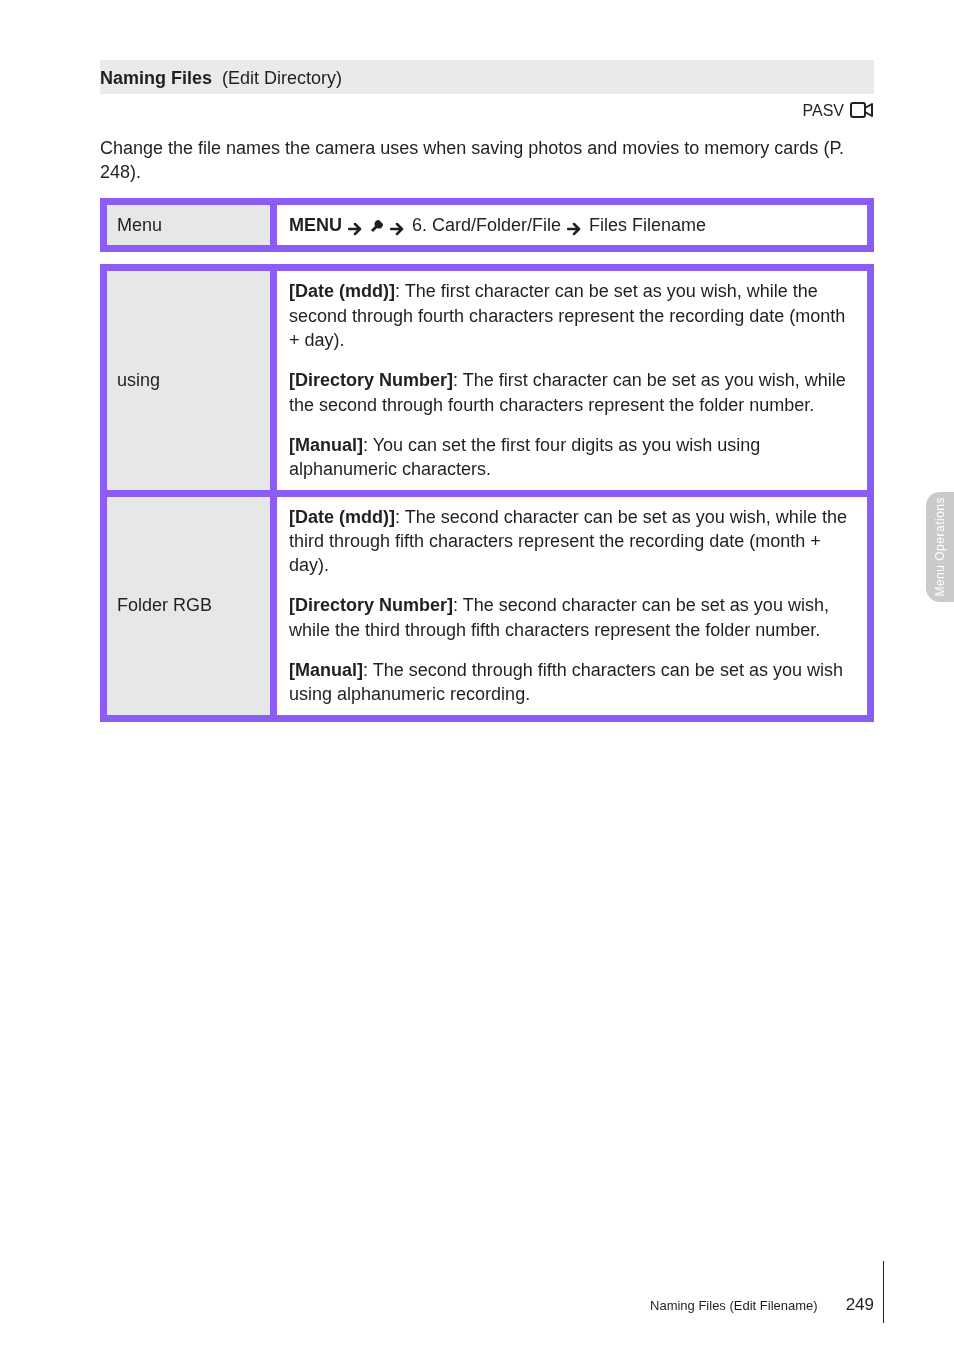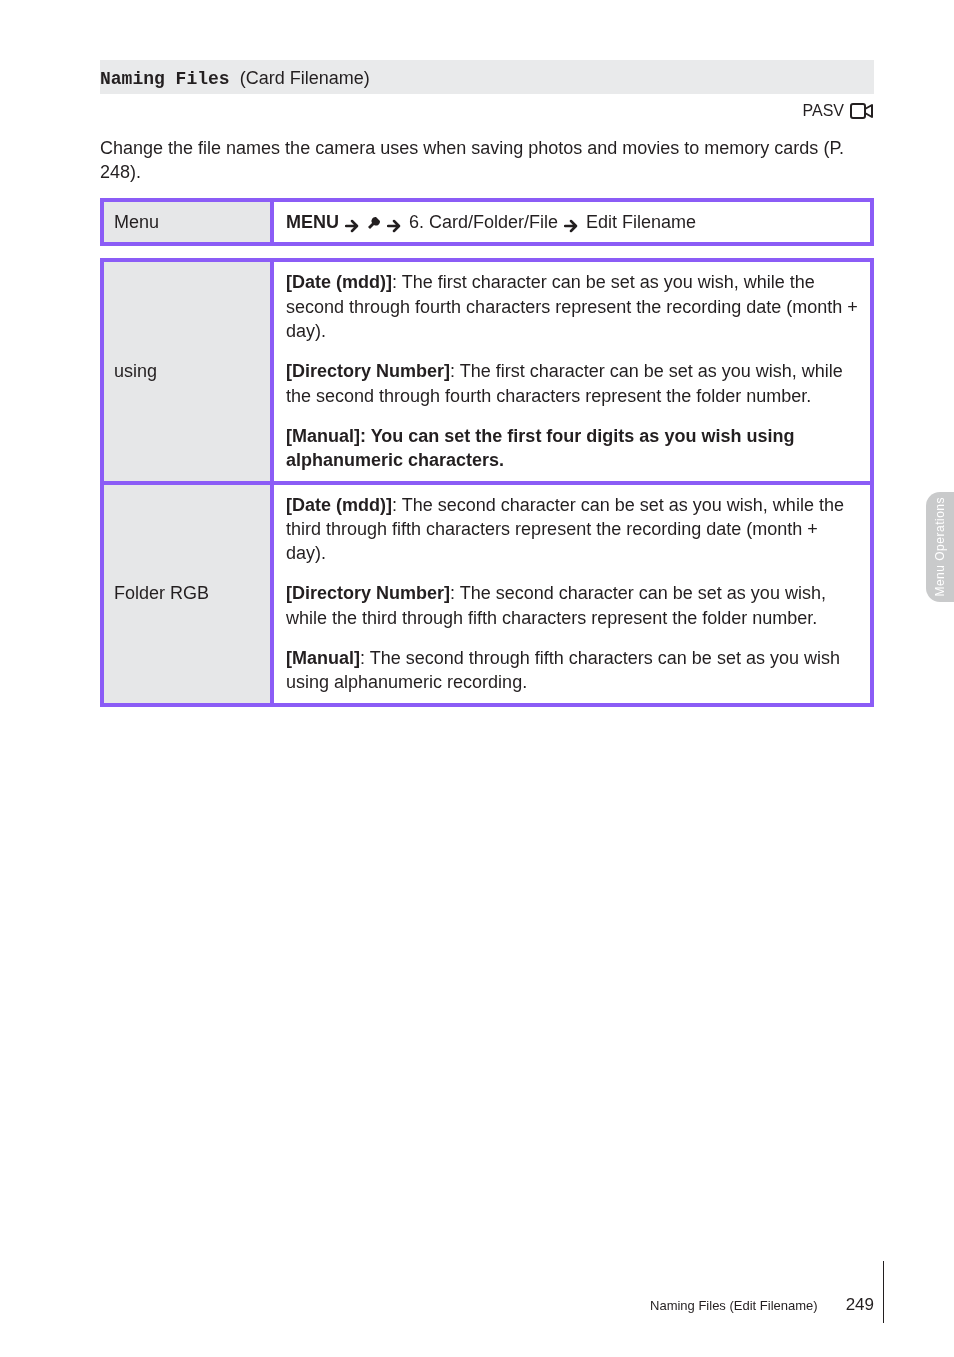--- a/index.html
+++ b/index.html
@@ -22,38 +22,37 @@
     position: relative;
     margin-bottom: 6px;
   }
   .topbar .kv {
     position: absolute;
     left: 0;
     top: 6px;
     font-size: 18px;
     color: #231f20;
   }
-  .topbar .kv b { font-weight: 700; font-family: Liberation Mono, monospace; }
+  .topbar .kv b { font-weight: 700; }
   .pasv-row {
     display: flex;
     justify-content: flex-end;
-    align-items: center;
     margin-bottom: 10px;
   }
   .pasv-label { font-size: 16px; margin-right: 6px; }
   .camera-icon { width: 24px; height: 20px; display: inline-block; }
   .intro { margin: 14px 0 14px 0; }
   .intro .anchor { color: #231f20; }
   .table {
     width: 100%;
     border-collapse: collapse;
     table-layout: fixed;
   }
   .table td, .table th {
-    border: 4px solid #8b5cf6;
+    border: 7px solid #8b5cf6;
     vertical-align: top;
   }
   .table .label-cell {
     width: 170px;
     background: #e6e7e8;
     padding: 8px 10px;
     font-weight: 400;
     vertical-align: middle;
   }
   .table .menu-cell {
@@ -63,21 +62,21 @@
   .table .opt-cell {
     padding: 8px 12px;
     margin-left: 48px;
   }
   .menu-line { display: inline-flex; align-items: center; gap: 6px; flex-wrap: wrap; }
   .arrow-icon { width: 16px; height: 14px; display: inline-block; }
   .wrench-icon { width: 14px; height: 16px; display: inline-block; }
   .opt-group { margin-bottom: 16px; }
   .opt-group:last-child { margin-bottom: 0; }
   .opt-title { font-weight: 700; }
-  .opt-title .normal { font-weight: 700; }
+  .opt-title .normal { font-weight: 400; }
   .opt-desc { display: inline; font-weight: 400; }
   .spacer-small { height: 12px; }
   .side-tab {
     position: absolute;
     right: 0;
     top: 492px;
     width: 28px;
     height: 110px;
     background: #c9cacb;
     border-top-left-radius: 14px;
@@ -114,21 +113,21 @@
     background: #231f20;
   }
 </style>
 </head>
 <body>
 
 <div class="page">
   <div class="topbar">
     <span class="kv">
       <b>Naming Files</b>
-      &nbsp;<span>(Card Filename)</span>
+      &nbsp;<span>(Edit Directory)</span>
     </span>
   </div>
 
   <div class="pasv-row">
     <span class="pasv-label">PASV</span>
     <span class="camera-icon">
       <svg viewBox="0 0 24 20">
         <rect x="1" y="3" width="14" height="14" rx="2" fill="none" stroke="#231f20" stroke-width="2"></rect>
         <path d="M15 8 L22 4 L22 16 L15 12 Z" fill="none" stroke="#231f20" stroke-width="2" stroke-linejoin="round"></path>
       </svg>
@@ -162,21 +161,21 @@
             <svg viewBox="0 0 16 14">
                   <path d="M1 7 H11 M7 2 L12 7 L7 12" stroke="#231f20" stroke-width="2.5" fill="none" stroke-linecap="round" stroke-linejoin="round"></path>
                 </svg>
           </span>
           <span>6. Card/Folder/File</span>
           <span class="arrow-icon">
             <svg viewBox="0 0 16 14">
                   <path d="M1 7 H11 M7 2 L12 7 L7 12" stroke="#231f20" stroke-width="2.5" fill="none" stroke-linecap="round" stroke-linejoin="round"></path>
                 </svg>
           </span>
-          <span>Edit Filename</span>
+          <span>Files Filename</span>
         </span>
       </td>
     </tr>
   </tbody>
     </table>
 
   <div class="spacer-small"></div>
 
   <table class="table">
     <tbody>

